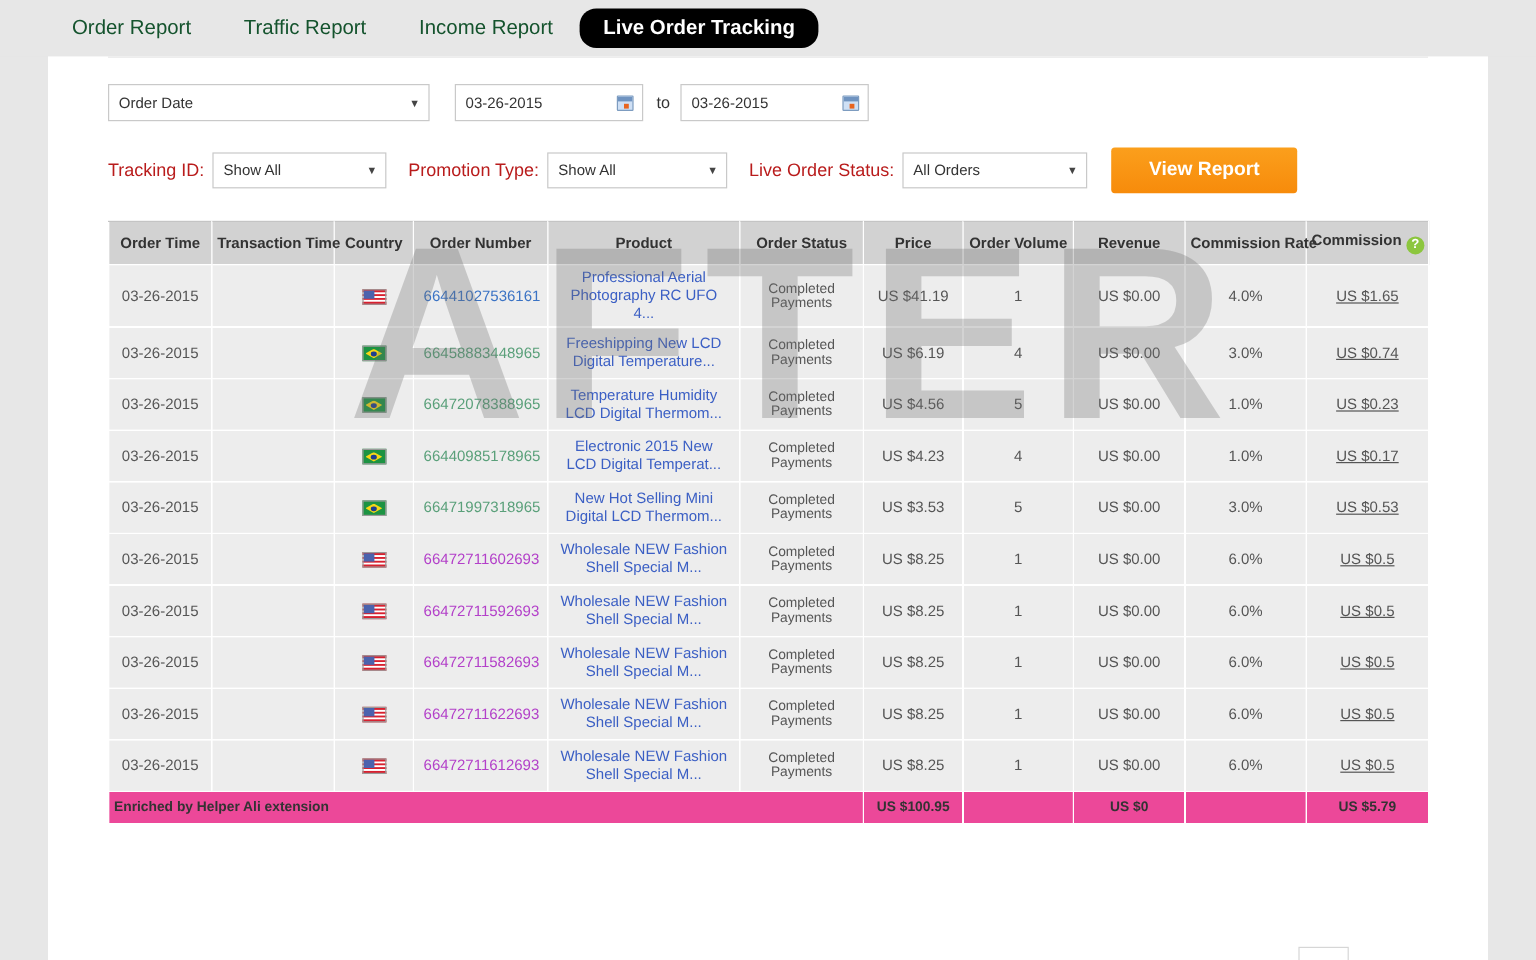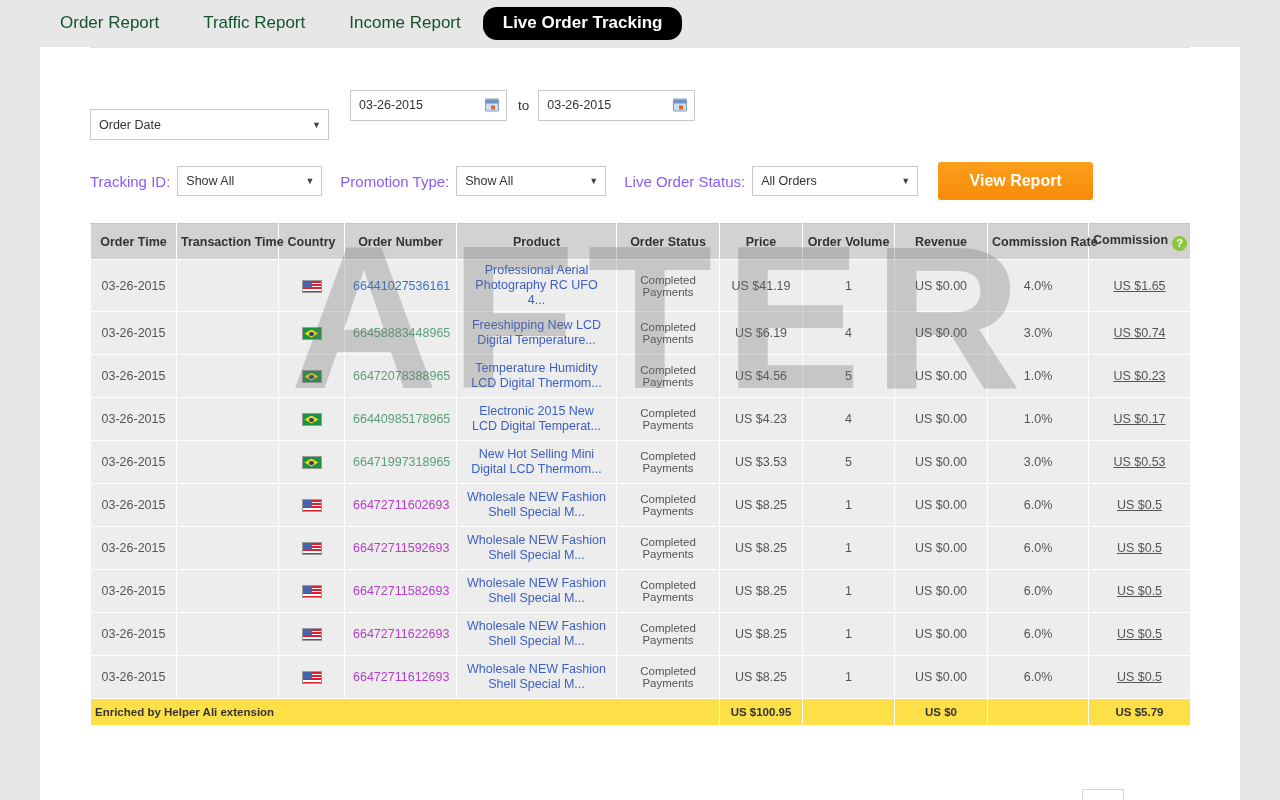--- a/index.html
+++ b/index.html
@@ -69,21 +69,21 @@
     align-items:center;
     padding:0 8px;
     position:relative;
     cursor:pointer;
   }
   .sel .caret {
     position:absolute; right:7px; top:50%;
     transform:translateY(-50%);
     font-size:9px; color:#444;
   }
-  #order-date-select { width:239px;margin-top:39px; }
+  #order-date-select { width:268px; }
   .datebox {
     width:157px; height:31px;
     border:1px solid #c9c9c9;
     background:#fff;
     display:flex; align-items:center;
     padding:0 8px;
     font-size:12.5px; color:#333;
     position:relative;
     margin-left:21px;
     cursor:text;
@@ -101,24 +101,24 @@
     content:""; position:absolute; left:0; top:0; right:0; height:4px;
     background:#6f93c0;
   }
   .cal-icon::after {
     content:""; position:absolute; left:5px; top:6px;
     width:4px; height:4px; background:#e8641f;
   }
   .to-lbl { font-size:13.5px; color:#333; margin:0 9px 0 11px; }
 
   .filter-row2 { display:flex; align-items:center; padding-top:22px; }
-  .flabel { font-size:15px; color:#8b5cf6; margin-right:7px; white-space:nowrap; }
+  .flabel { font-size:15px; color:#b91c1c; margin-right:7px; white-space:nowrap; }
   #tracking-id-select { width:145px; height:30px; }
   #promo-type-select { width:150px; height:30px; }
-  #live-status-select { width:166px; height:30px; }
+  #live-status-select { width:154px; height:30px; }
   .gap-lg { width:18px; }
   .btn-view {
     margin-left:20px;
     width:155px; height:38px;
     background:linear-gradient(#fb9f1c,#f78b0b);
     border:none; border-radius:3px;
     color:#fff; font-size:16px; font-weight:bold;
     cursor:pointer;
     font-family:"Liberation Sans", sans-serif;
   }
@@ -165,21 +165,21 @@
     display:block;
     text-align:center;
   }
   td.c-status { color:#ef6a28; text-align:center; font-size:11.5px; }
   td.c-price, td.c-revenue { color:#444; }
   td.c-vol { color:#444; }
   td.c-rate { color:#444; }
   td.c-comm { color:#8d8d8d;text-decoration:underline; }
 
   tr.total-row td {
-    background:#fde047;
+    background:#ec4899;
     height:27px;
     font-weight:bold;
     color:#333;
     font-size:11.5px;
   }
   tr.total-row td.total-label { text-align:left; padding-left:4px; }
 
   
   .flag { display:inline-block; width:20px; height:13px; vertical-align:middle;
           border:1px solid #9a9a9a; position:relative; overflow:hidden; }

